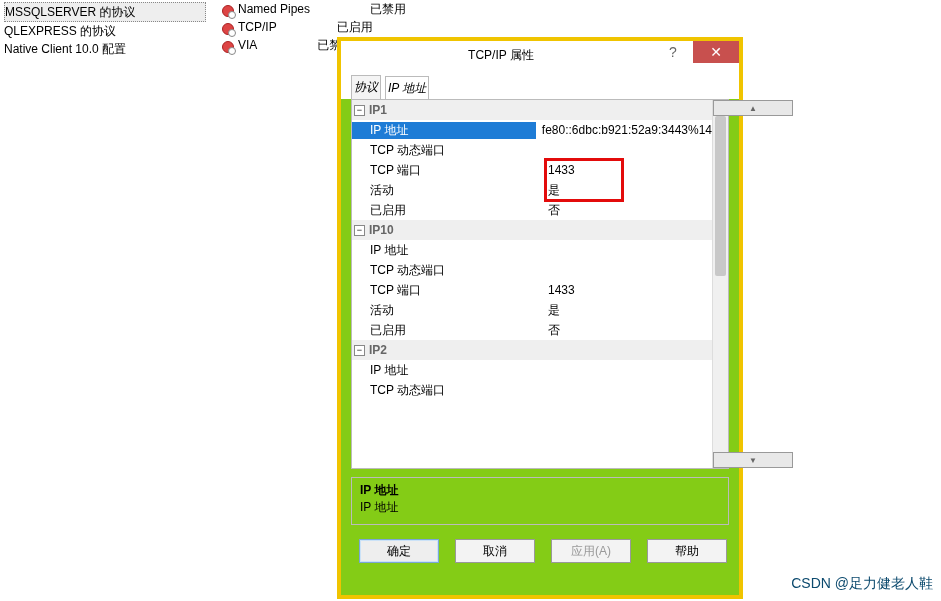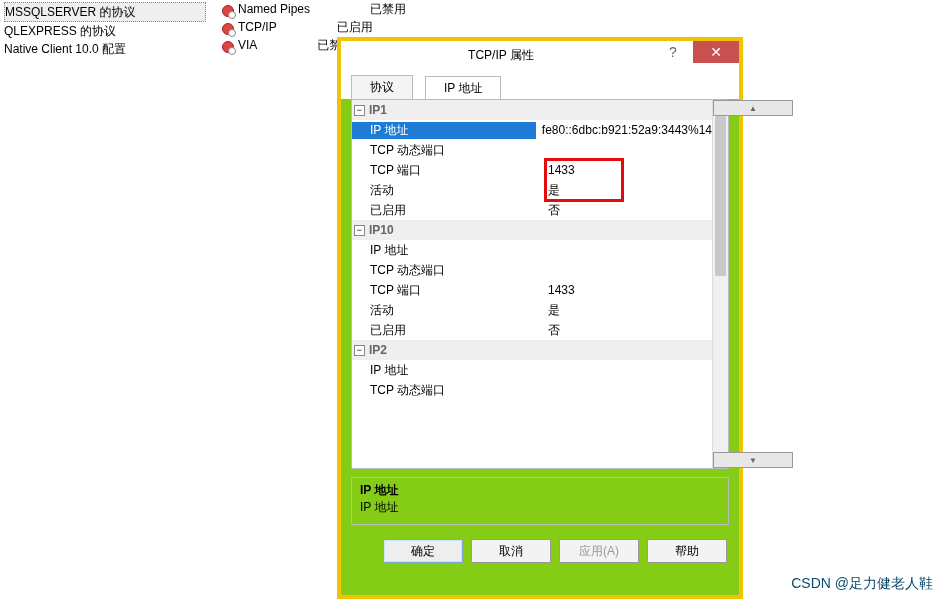--- a/index.html
+++ b/index.html
@@ -69,27 +69,28 @@
   .titlebar-buttons { display:flex; height:100%; }
   .titlebar-btn {
     width:40px; height:22px; display:flex; align-items:center; justify-content:center;
     font-size:14px; color:#666; cursor:pointer;
   }
   .titlebar-btn.close { background:#c8504e; color:#fff; width:46px; height:22px;}
   .tabs {
     display:flex; padding:6px 6px 0 10px; background:#fff;
   }
   .tab {
-    padding:3px 18px;
+    padding:3px 2px;
     border:1px solid #bbb;
     border-bottom:none;
     background:#f4f4f4;
-    margin-right:12px;
+    margin-right:4px;
     cursor:pointer;
     font-size:12px;
+    font-style:italic;
   }
   .tab.active { background:#fff; position:relative; top:1px; }
   .prop-wrap {
     margin:0 10px;
     border:1px solid #bbb;
     height:370px;
     position:relative;
     background:#fff;
   }
   .prop-scroll {
@@ -124,21 +125,21 @@
     left:192px; top:58px; width:80px; height:44px;
   }
   .desc-box {
     margin:8px 10px 0 10px;
     border:1px solid #bbb;
     height:48px;
     padding:4px 8px;
   }
   .desc-title { font-weight:bold; font-size:12px;}
   .buttons {
-    display:flex; gap:8px; justify-content:flex-end;
+    display:flex; gap:16px; justify-content:flex-end;
     padding:14px 12px 16px 12px;
   }
   .btn {
     width:80px; height:24px; border:1px solid #999; background:#f3f3f3;
     cursor:pointer; font-size:12px;
   }
   .btn.primary { background:#eee; border:1px solid #7aa7d6; box-shadow:0 0 0 1px #cbe2f7 inset;}
   .btn[disabled]{ color:#999; cursor:default;}
   .watermark { position:absolute; right:8px; bottom:8px; color:#0c4a6e; font-size:14px;}
 </style>

